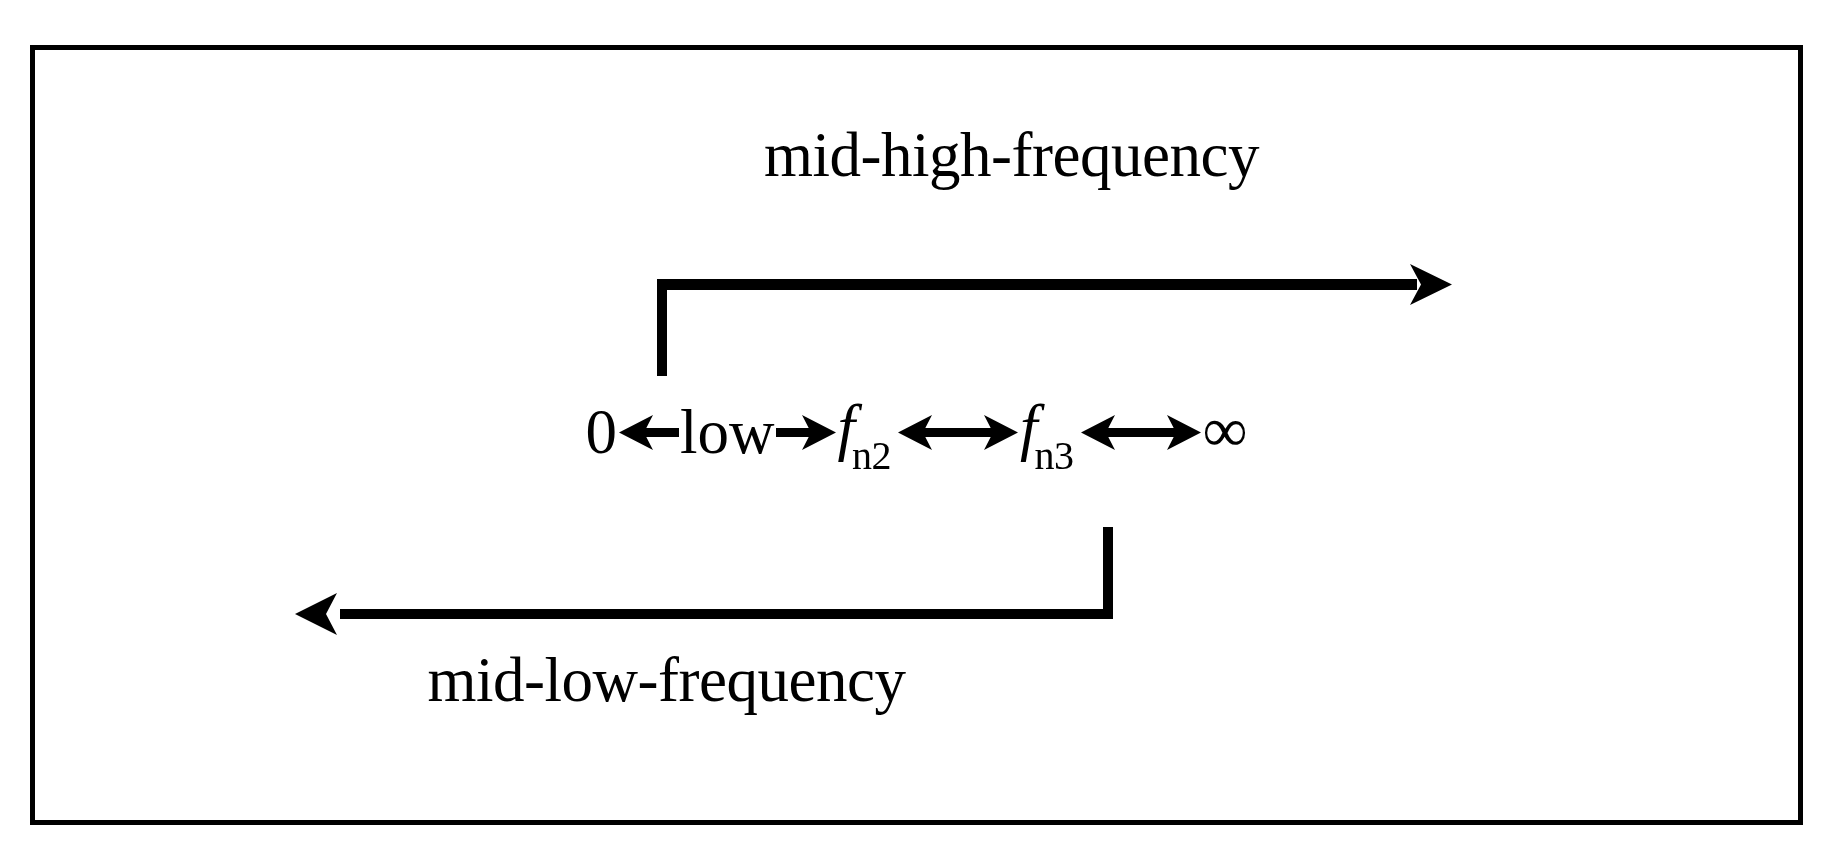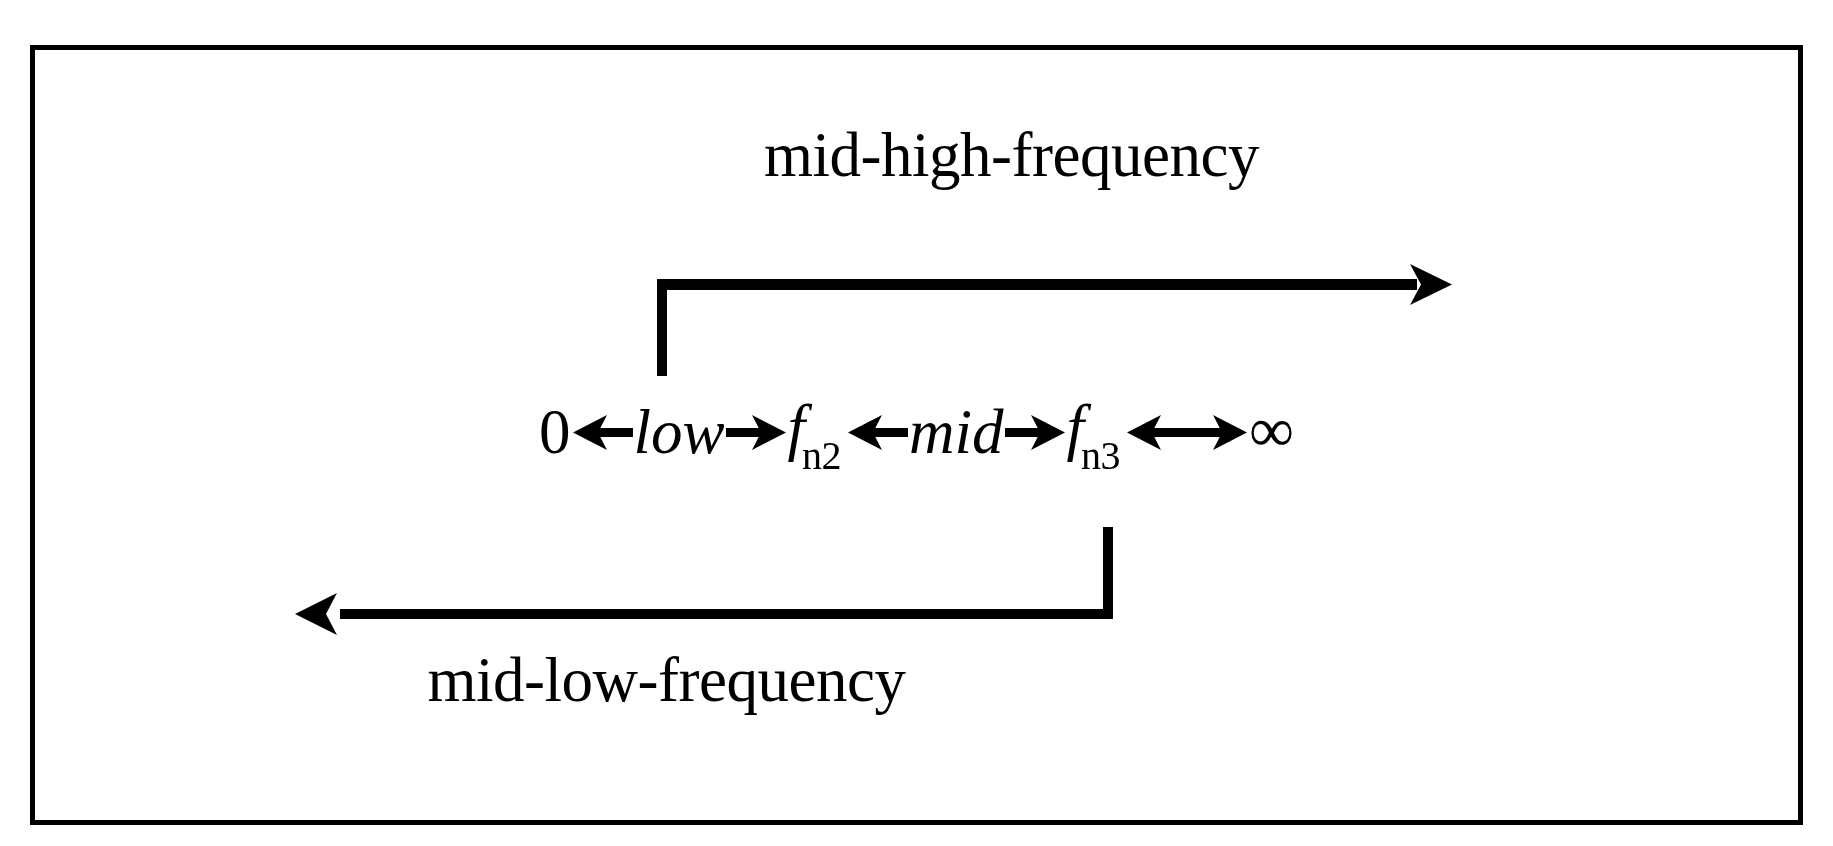--- a/index.html
+++ b/index.html
@@ -86,21 +86,20 @@
     font-family: "Liberation Serif", "DejaVu Serif", serif;
     font-size: 63px;
     line-height: 1;
     color: #000000;
     white-space: nowrap;
     display: inline-block;
   }
 
   .axis-term {
     padding: 0 1px;
-    font-style: italic;
   }
 
   .freq-sym {
     position: relative;
     display: inline-block;
     padding-right: 2px;
   }
   .freq-sym .fvar {
     font-style: italic;
     font-size: 63px;
@@ -191,21 +190,20 @@
       <span class="fvar">f</span><span class="fsub">n2</span>
     </span>
 
     <span class="inline-arrow">
       <svg viewBox="0 0 62 62" width="62" height="62" xmlns="http://www.w3.org/2000/svg">
         <rect x="20" y="27" width="42" height="9" fill="#000000"></rect>
         <polygon points="2,31.5 36,14 27,31.5 36,49" fill="#000000"></polygon>
       </svg>
     </span>
 
-    <span class="axis-item axis-term">mid</span>
 
     <span class="inline-arrow">
       <svg viewBox="0 0 62 62" width="62" height="62" xmlns="http://www.w3.org/2000/svg">
         <rect x="0" y="27" width="42" height="9" fill="#000000"></rect>
         <polygon points="60,31.5 26,14 35,31.5 26,49" fill="#000000"></polygon>
       </svg>
     </span>
 
     <span class="axis-item freq-sym">
       <span class="fvar">f</span><span class="fsub">n3</span>

